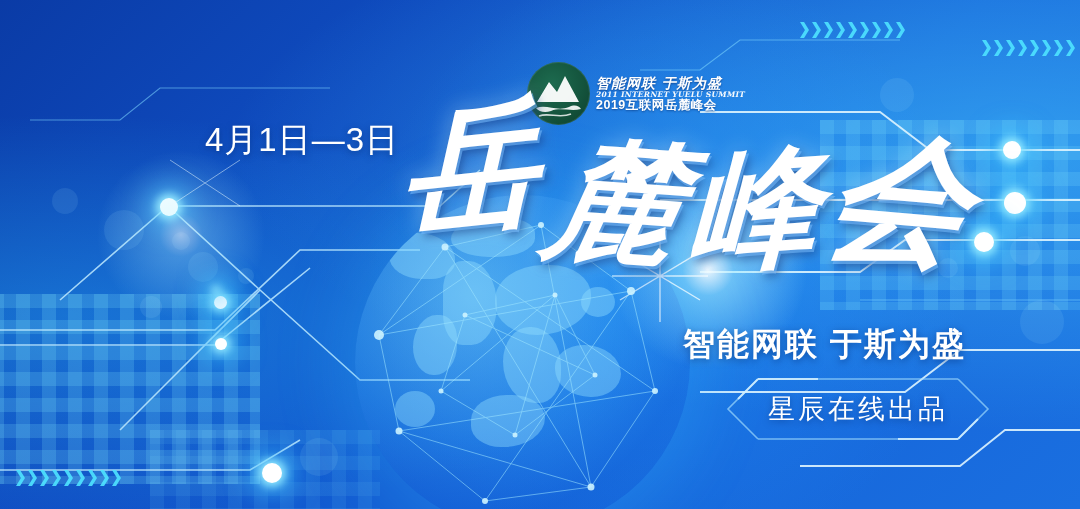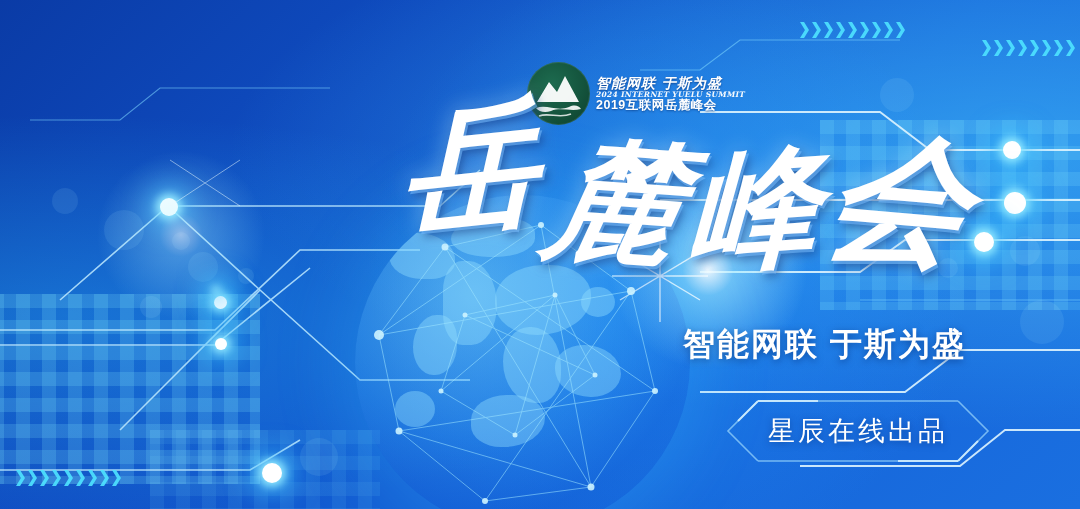--- a/index.html
+++ b/index.html
@@ -103,21 +103,21 @@
   #callig .c2{font-size:132px;transform:rotate(4deg) skewX(-7deg);margin-top:44px;}
   #callig .c3{font-size:130px;transform:rotate(-4deg) skewX(-6deg);margin-top:52px;}
   #callig .c4{font-size:140px;transform:rotate(5deg) skewX(-8deg);margin-top:38px;}
 
   
   #slogan{
     position:absolute;left:683px;top:323px;
     font-size:32px;font-weight:bold;color:#ffffff;letter-spacing:2px;white-space:nowrap;
     text-shadow:0 2px 7px rgba(4,40,110,.55);
   }
-  #producer-frame{position:absolute;left:722px;top:400px;width:272px;height:62px;}
+  #producer-frame{position:absolute;left:722px;top:378px;width:272px;height:62px;}
   #producer-frame svg{position:absolute;left:0;top:0;}
   #producer{
     position:absolute;left:0;top:0;width:272px;height:62px;
     display:flex;align-items:center;justify-content:center;
     font-size:27px;color:#ffffff;letter-spacing:3px;white-space:nowrap;
     text-shadow:0 2px 6px rgba(4,40,110,.5);
   }
 </style>
 </head>
 <body>
@@ -258,25 +258,26 @@
   <div id="logo">
     <div id="seal">
       <svg viewBox="0 0 63 63" style="position:absolute;left:0;top:0;">
         <path d="M10,40 L22,20 L30,30 L38,14 L52,40 Z" fill="#ffffff" opacity="0.95"></path>
         <path d="M9,46 C20,42 30,50 42,45 C48,42 52,44 54,47 C44,50 34,45 24,49 C18,51 12,50 9,46 Z" fill="#ffffff" opacity="0.9"></path>
         <path d="M12,54 C22,50 32,57 44,52" fill="none" stroke="#ffffff" stroke-width="1.6" opacity="0.8"></path>
       </svg>
     </div>
     <div class="logotext">
       <div class="lt-cal">智能网联 于斯为盛</div>
-      <div class="lt-en">2024 INTERNET YUELU SUMMIT</div>
+      <div class="lt-en">2011 INTERNET YUELU SUMMIT</div>
       <div class="lt-cn">2019互联网岳麓峰会</div>
     </div>
   </div>
 
+  <div id="date">4月1日—3日</div>
 
   <div id="callig">
     <div class="ch c1">岳</div>
     <div class="ch c2">麓</div>
     <div class="ch c3">峰</div>
     <div class="ch c4">会</div>
   </div>
 
   <div id="slogan">智能网联 于斯为盛</div>
 

